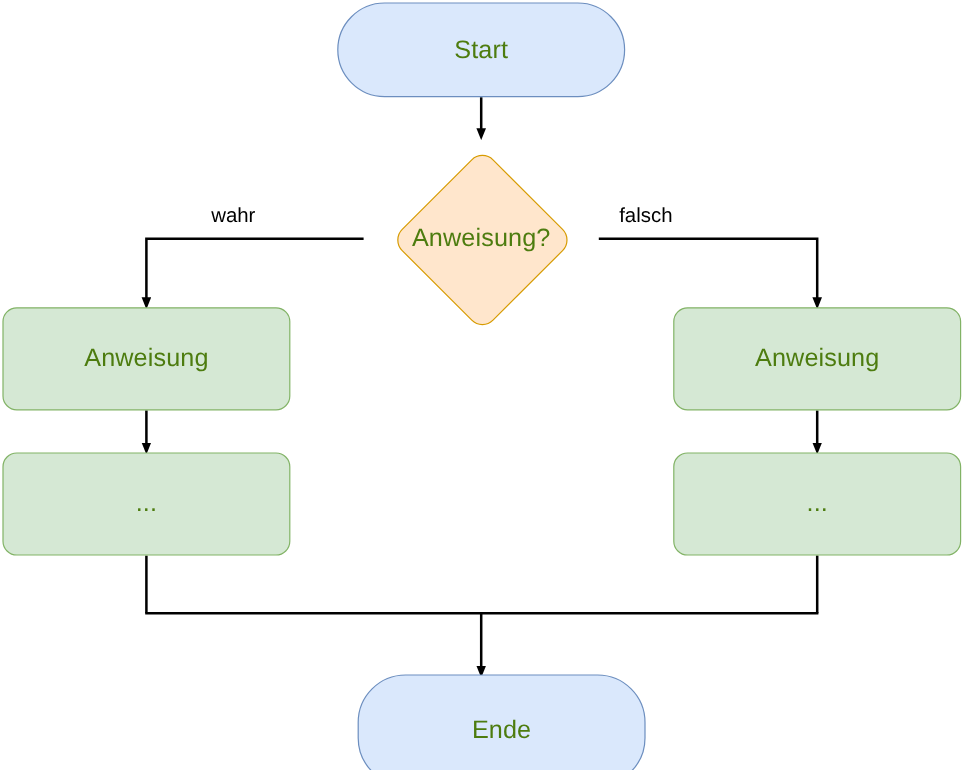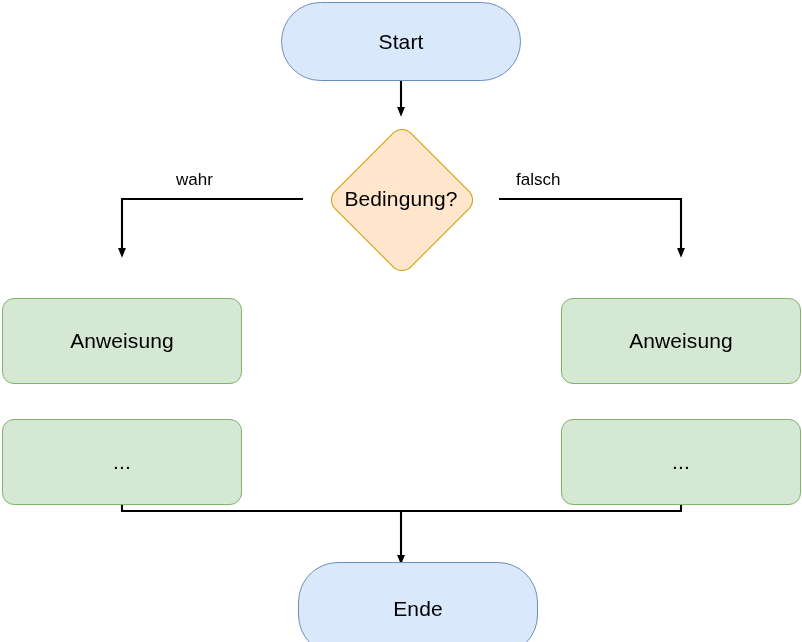--- a/index.html
+++ b/index.html
@@ -25,37 +25,36 @@
     width: 802px;
     height: 642px;
   }
   .node {
     position: absolute;
     box-sizing: border-box;
     display: flex;
     align-items: center;
     justify-content: center;
     text-align: center;
-    color: #000000;
+    color: #4d7c0f;
     font-size: 21px;
     line-height: 1.2;
     letter-spacing: 0.1px;
   }
   
   .terminator {
     background: #dae8fc;
     border: 1.4px solid #6c8ebf;
     border-radius: 40px;
   }
   
   .process {
     background: #d5e8d4;
     border: 1.4px solid #82b366;
     border-radius: 12px;
-    margin-top: 42px;
   }
   
   .decision {
     background: transparent;
     border: none;
   }
   .decision .diamond-shape {
     position: absolute;
     left: 50%;
     top: 50%;
@@ -112,21 +111,21 @@
 
     <path d="M401,511 L401,560" stroke="#000000" stroke-width="2.1" fill="none" marker-end="url(#arrow)"></path>
   </svg>
 
   <div class="node terminator" style="left:281px; top:2px; width:240px; height:79px;">
     <span>Start</span>
   </div>
 
   <div class="node decision" style="left:301px; top:124px; width:200px; height:150px;">
     <span class="diamond-shape"></span>
-    <span class="decision-label">Bedingung?</span>
+    <span class="decision-label">Anweisung?</span>
   </div>
 
   <div class="edge-label" style="left:176px; top:170px; width:92px;">
     <span>wahr</span>
   </div>
 
   <div class="edge-label" style="left:516px; top:170px; width:92px;">
     <span>falsch</span>
   </div>
 

